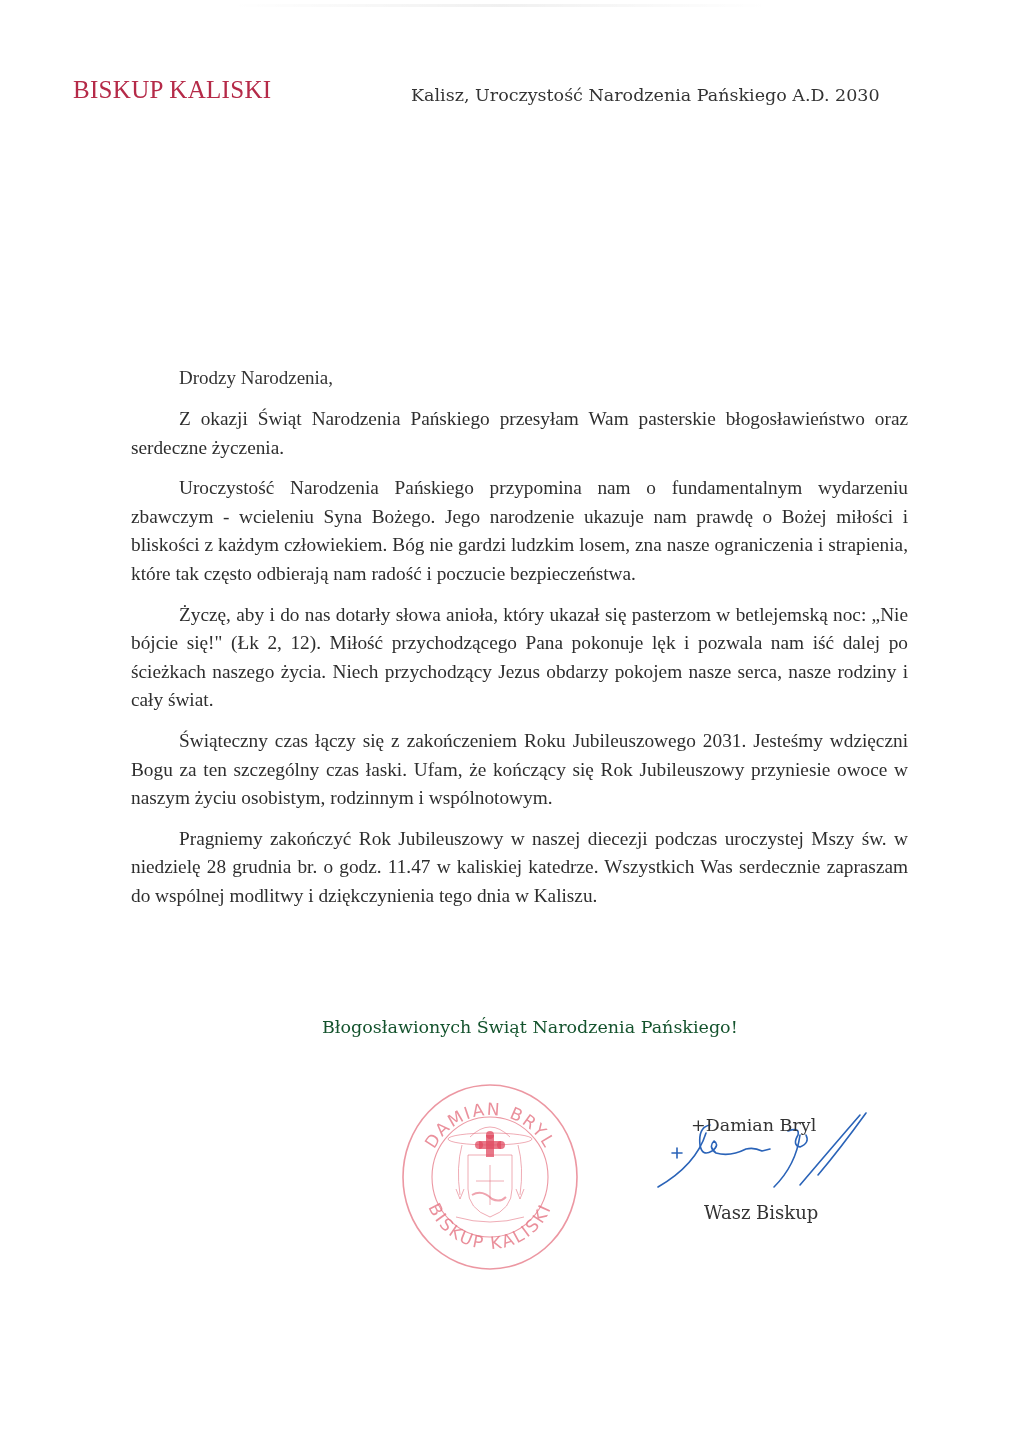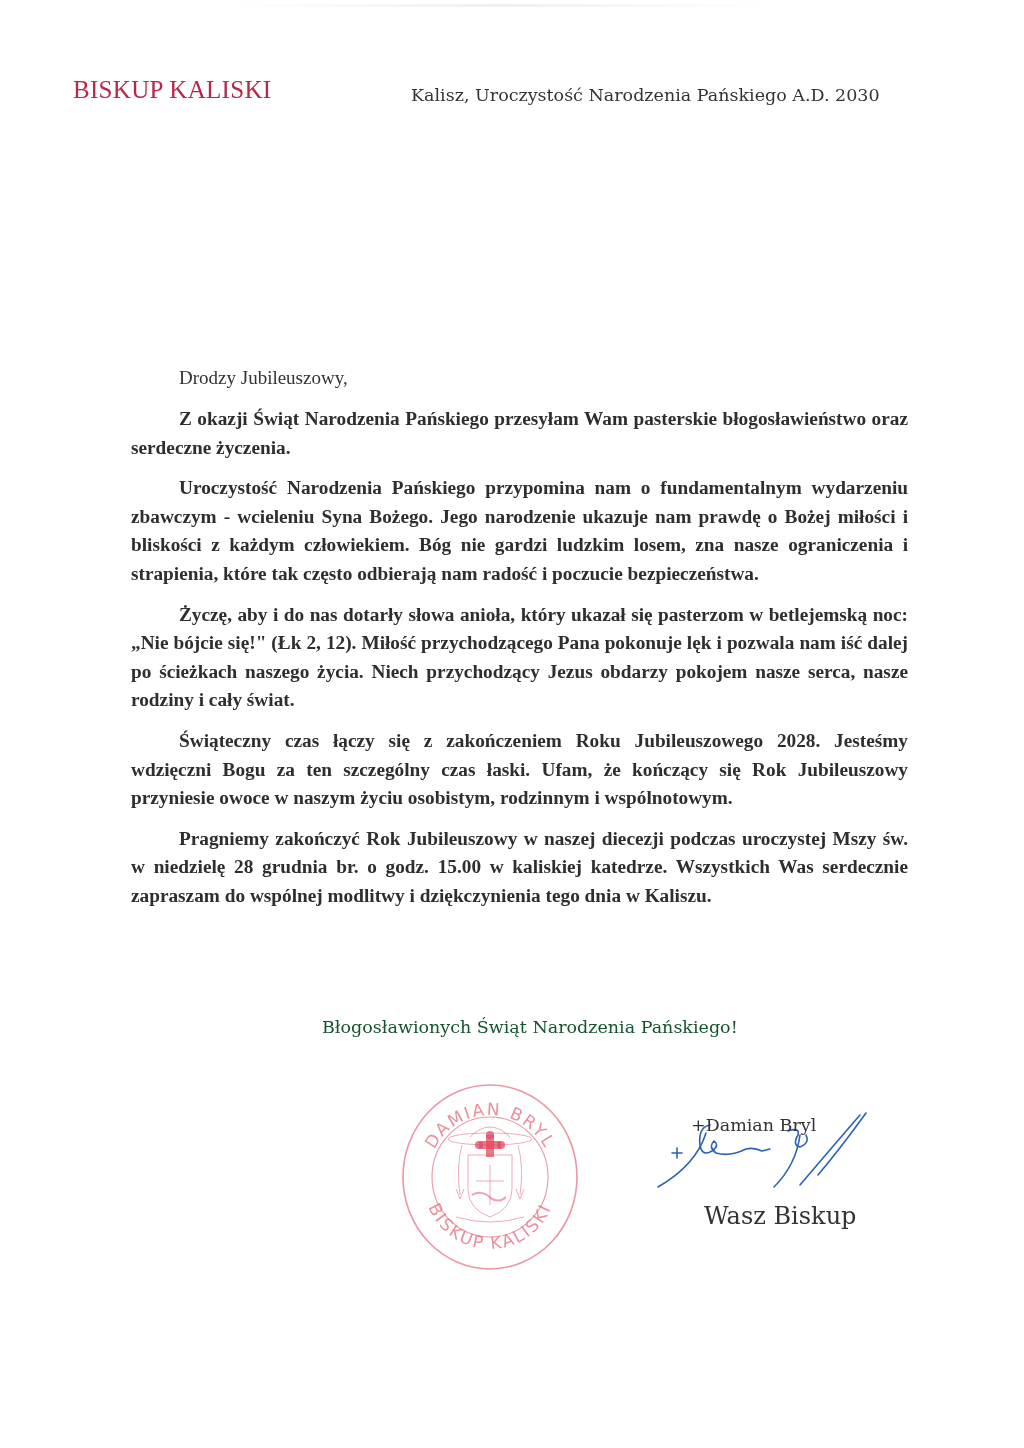--- a/index.html
+++ b/index.html
@@ -56,21 +56,20 @@
       width: 777px;
       font-family: "Liberation Serif", "DejaVu Serif", serif;
       font-size: 19.3px;
       line-height: 28.6px;
       color: #2e2e2e;
     }
     .body-text p {
       margin: 0 0 12px 0;
       text-align: justify;
       text-indent: 48px;
-      font-weight: bold;
     }
     .closing {
       position: absolute;
       left: 322px;
       top: 1017px;
       font-size: 17.5px;
       color: #14532d;
       white-space: nowrap;
     }
     .stamp {
@@ -92,42 +91,42 @@
       left: 691px;
       top: 1115px;
       font-size: 17.5px;
       color: #333;
       white-space: nowrap;
     }
     .sig-title {
       position: absolute;
       left: 704px;
       top: 1202px;
-      font-size: 24px;
+      font-size: 18px;
       color: #333;
       white-space: nowrap;
     }
   </style>
 </head>
 <body>
 
 <div class="scan-shadow"></div>
 
 <div class="letterhead">BISKUP KALISKI</div>
 
 <div class="dateline">Kalisz, Uroczystość Narodzenia Pańskiego A.D. 2030</div>
 
-<div class="greeting">Drodzy Jubileuszowy,</div>
+<div class="greeting">Drodzy Narodzenia,</div>
 
 <div class="body-text">
   <p>Z okazji Świąt Narodzenia Pańskiego przesyłam Wam pasterskie błogosławieństwo oraz serdeczne życzenia.</p>
   <p>Uroczystość Narodzenia Pańskiego przypomina nam o fundamentalnym wydarzeniu zbawczym - wcieleniu Syna Bożego. Jego narodzenie ukazuje nam prawdę o Bożej miłości i bliskości z każdym człowiekiem. Bóg nie gardzi ludzkim losem, zna nasze ograniczenia i strapienia, które tak często odbierają nam radość i poczucie bezpieczeństwa.</p>
   <p>Życzę, aby i do nas dotarły słowa anioła, który ukazał się pasterzom w betlejemską noc: „Nie bójcie się!" (Łk 2, 12). Miłość przychodzącego Pana pokonuje lęk i pozwala nam iść dalej po ścieżkach naszego życia. Niech przychodzący Jezus obdarzy pokojem nasze serca, nasze rodziny i cały świat.</p>
-  <p>Świąteczny czas łączy się z zakończeniem Roku Jubileuszowego 2028. Jesteśmy wdzięczni Bogu za ten szczególny czas łaski. Ufam, że kończący się Rok Jubileuszowy przyniesie owoce w naszym życiu osobistym, rodzinnym i wspólnotowym.</p>
-  <p>Pragniemy zakończyć Rok Jubileuszowy w naszej diecezji podczas uroczystej Mszy św. w niedzielę 28 grudnia br. o godz. 15.00 w kaliskiej katedrze. Wszystkich Was serdecznie zapraszam do wspólnej modlitwy i dziękczynienia tego dnia w Kaliszu.</p>
+  <p>Świąteczny czas łączy się z zakończeniem Roku Jubileuszowego 2031. Jesteśmy wdzięczni Bogu za ten szczególny czas łaski. Ufam, że kończący się Rok Jubileuszowy przyniesie owoce w naszym życiu osobistym, rodzinnym i wspólnotowym.</p>
+  <p>Pragniemy zakończyć Rok Jubileuszowy w naszej diecezji podczas uroczystej Mszy św. w niedzielę 28 grudnia br. o godz. 11.47 w kaliskiej katedrze. Wszystkich Was serdecznie zapraszam do wspólnej modlitwy i dziękczynienia tego dnia w Kaliszu.</p>
 </div>
 
 <div class="closing">Błogosławionych Świąt Narodzenia Pańskiego!</div>
 
 <div class="stamp">
   <svg width="180" height="195" viewBox="0 0 180 195">
     <defs>
       <path id="arcTop" d="M 28,100 A 62,62 0 0 1 152,100"></path>
       <path id="arcBottom" d="M 24,106 A 66,66 0 0 0 156,106"></path>
     </defs>

